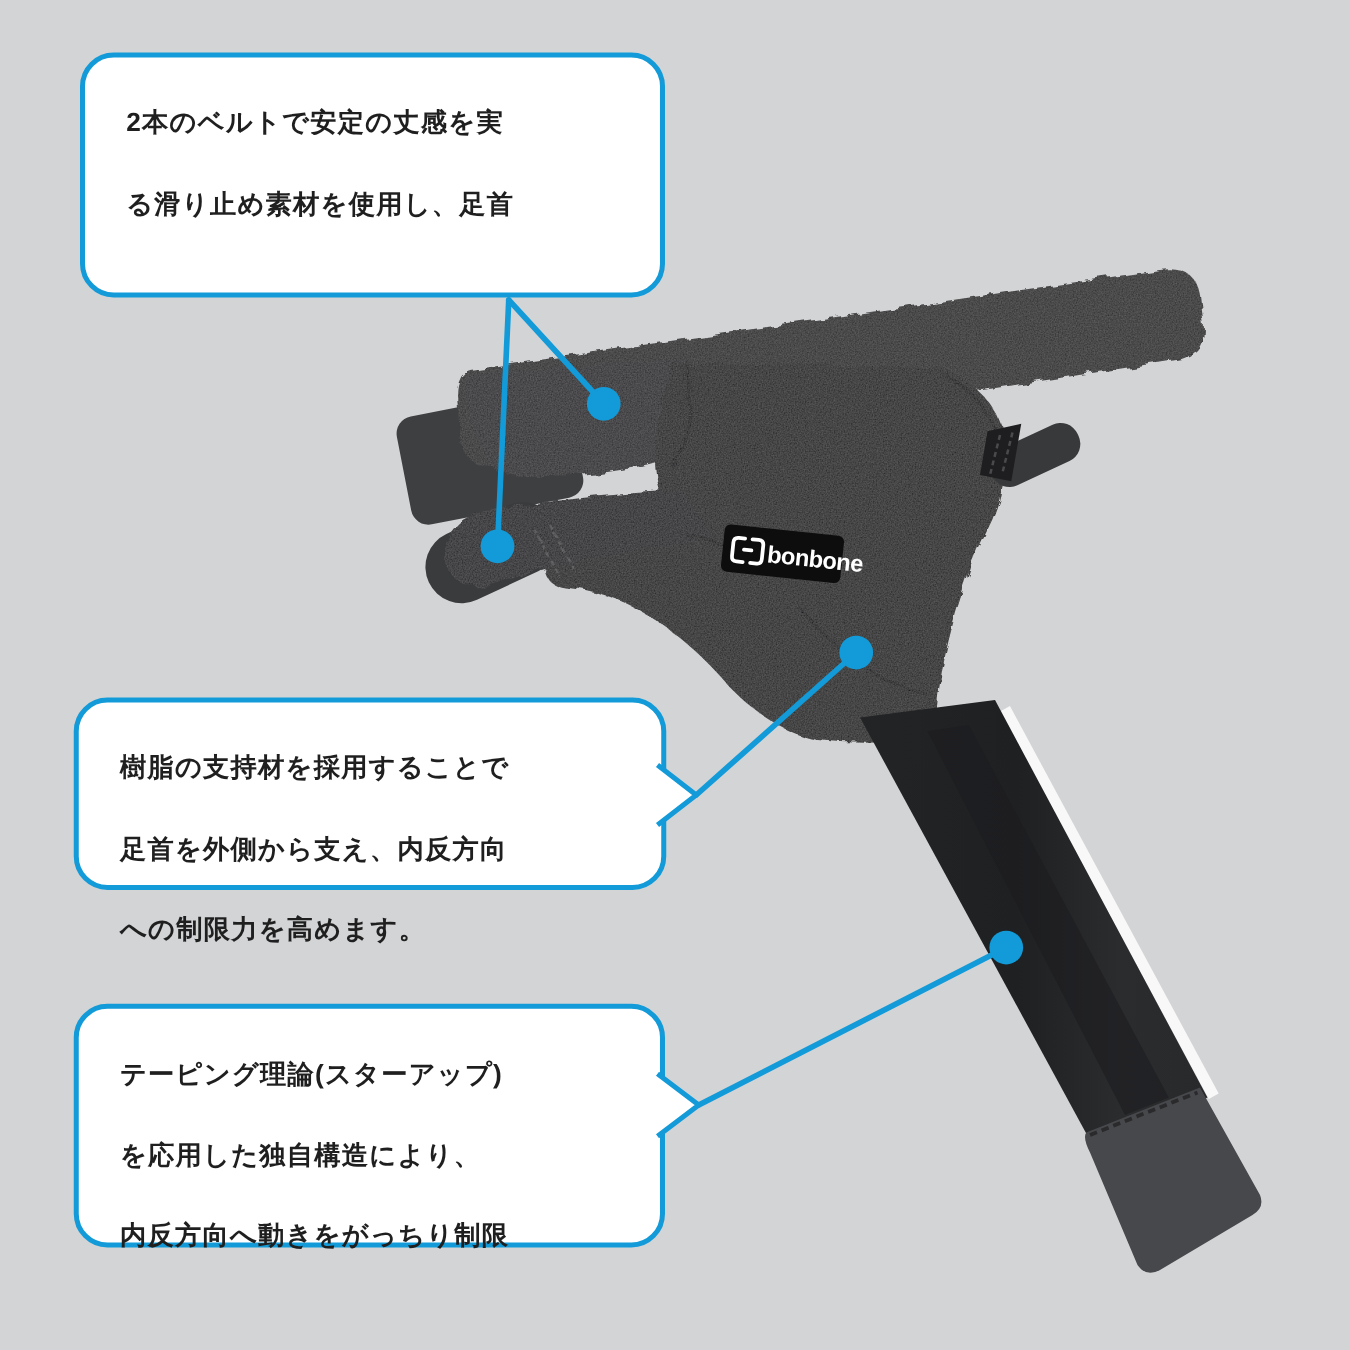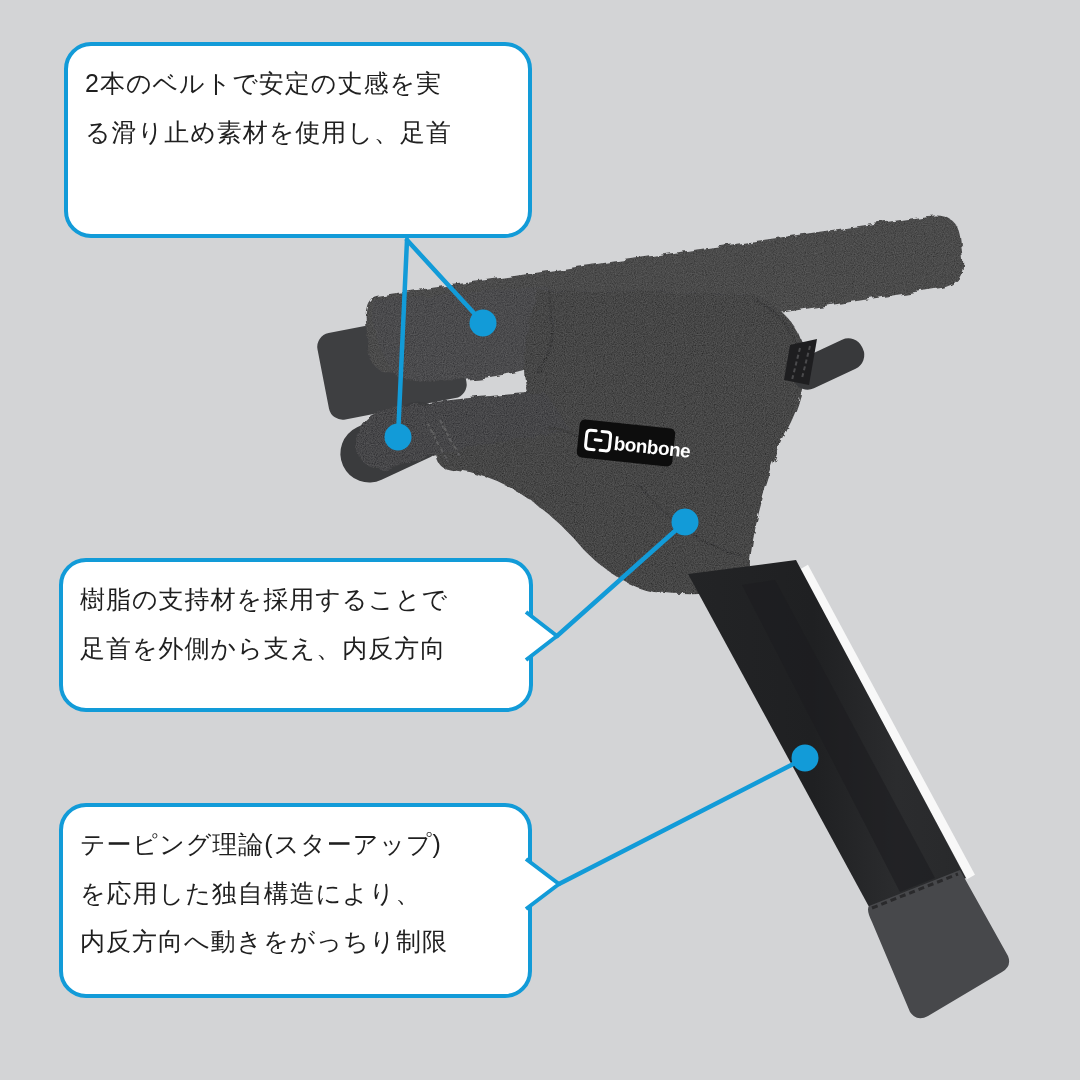--- a/index.html
+++ b/index.html
@@ -13,22 +13,22 @@
     background:var(--bg);overflow:hidden;
     font-family:"Liberation Sans","DejaVu Sans",sans-serif;
   }
   .layer{position:absolute;left:0;top:0;width:1080px;height:1080px;}
   .callout{
     position:absolute;box-sizing:border-box;
     background:#ffffff;border:4px solid var(--accent);border-radius:27px;
     padding:13px 17px 0 17px;
   }
   .callout .line{
-    margin:0;font-size:25px;line-height:48.5px;color:var(--ink);
-    white-space:nowrap;letter-spacing:1px;font-weight:400;
+    margin:16px;font-size:21px;line-height:48.5px;color:var(--ink);
+    white-space:nowrap;letter-spacing:1px;font-weight:700;
   }
   .callout-1{left:64px;top:42px;width:468px;height:196px;}
   .callout-2{left:59px;top:558px;width:474px;height:154px;}
   .callout-3{left:59px;top:803px;width:473px;height:195px;}
   svg{display:block;}
   .no-events{pointer-events:none;}
 </style>
 </head>
 <body>
 
@@ -127,20 +127,21 @@
   </svg>
 
   <div class="callout callout-1">
     <p class="line">2本のベルトで安定の丈感を実</p>
     <p class="line">る滑り止め素材を使用し、足首</p>
   </div>
 
   <div class="callout callout-2">
     <p class="line">樹脂の支持材を採用することで</p>
     <p class="line">足首を外側から支え、内反方向</p>
+    <p class="line">への制限力を高めます。</p>
   </div>
 
   <div class="callout callout-3">
     <p class="line">テーピング理論(スターアップ)</p>
     <p class="line">を応用した独自構造により、</p>
     <p class="line">内反方向へ動きをがっちり制限</p>
   </div>
 
   <svg class="layer no-events" viewBox="0 0 1080 1080" aria-hidden="true">
     <g>

